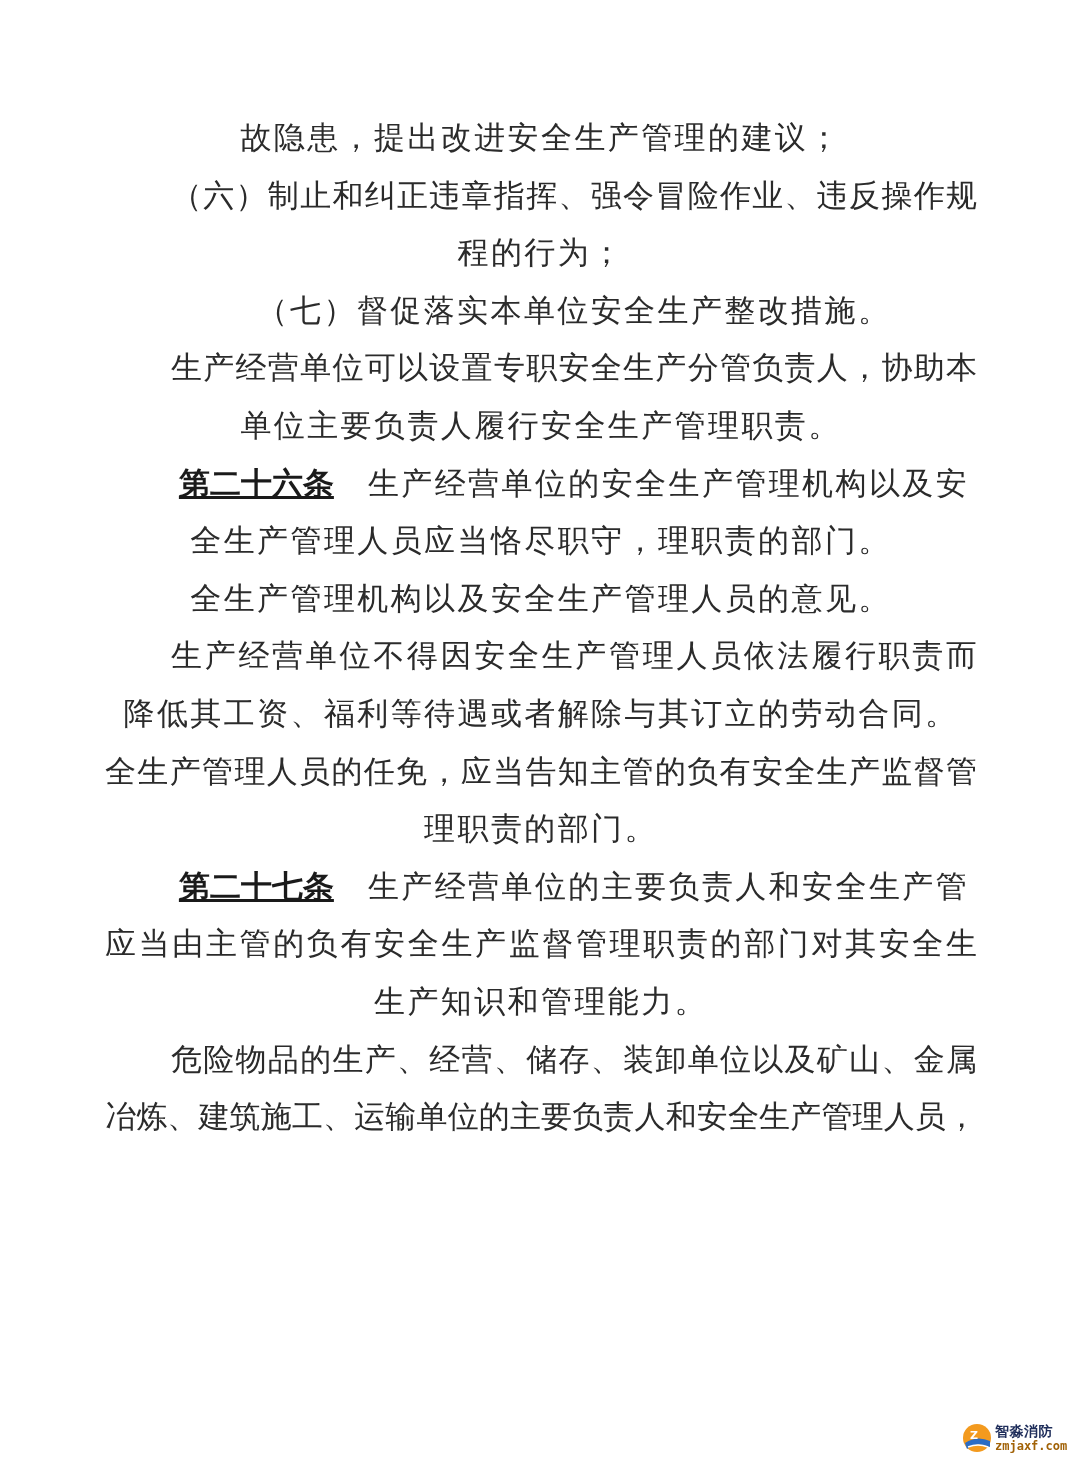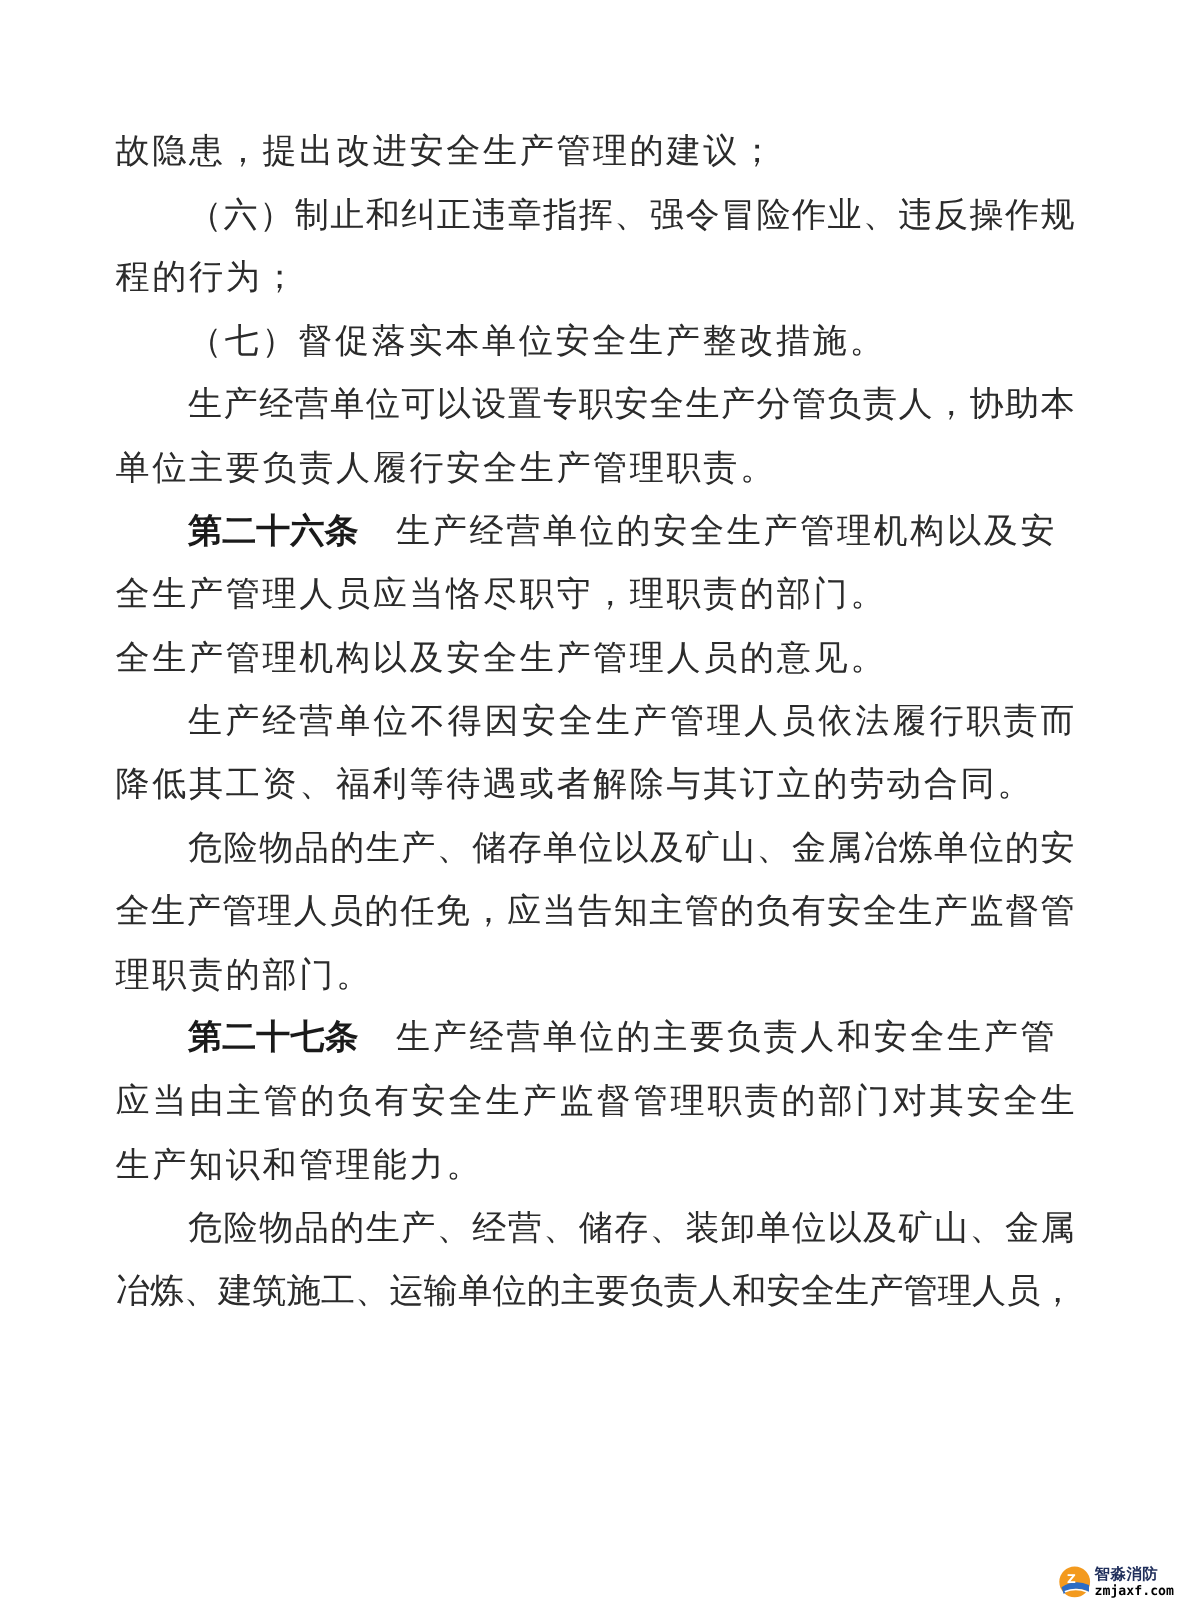--- a/index.html
+++ b/index.html
@@ -5,49 +5,49 @@
   html, body { margin: 0; padding: 0; }
   body {
     width: 1080px; height: 1462px; background: #ffffff; position: relative; overflow: hidden;
     font-family: "DejaVu Serif", "Liberation Serif", serif;
     color: #2b2b2b;
   }
   .page { position: absolute; left: 105px; top: 109px; width: 872px; }
   .line {
     height: 57.6px; line-height: 57.6px; font-size: 31px; white-space: nowrap;
     letter-spacing: 2.4px;
+    text-align: center;
   }
   .line.full { text-align: justify; text-align-last: justify; letter-spacing: 0; }
   .indent { padding-left: 66px; }
-  .article { font-family: "DejaVu Sans", "Liberation Sans", sans-serif; font-weight: bold; color: #1a1a1a; margin-right: 34px; letter-spacing: 0; }
+  .article { font-family: "DejaVu Sans", "Liberation Sans", sans-serif; font-weight: bold; color: #1a1a1a; margin-right: 34px; letter-spacing: 0; text-decoration: underline; }
   .watermark {
     position: absolute; left: 962px; top: 1418px; width: 112px; height: 40px;
     display: flex; align-items: center; gap: 3px;
   }
   .wm-logo { width: 30px; height: 30px; }
   .wm-text { display: flex; flex-direction: column; line-height: 1; }
   .wm-cn { font-family: "DejaVu Sans", sans-serif; font-size: 14px; color: #1e2d5a; font-weight: bold; letter-spacing: 0.5px; }
-  .wm-en { font-family: "DejaVu Sans Mono", monospace; font-size: 12px; color: #000000; margin-top: 2px; font-weight: bold; }
+  .wm-en { font-family: "DejaVu Sans Mono", monospace; font-size: 12px; color: #a16207; margin-top: 2px; font-weight: bold; }
 </style>
 </head>
 <body>
 
 <div class="page">
   <div class="line"><span>故隐患，提出改进安全生产管理的建议；</span></div>
   <div class="line full indent"><span>（六）制止和纠正违章指挥、强令冒险作业、违反操作规</span></div>
   <div class="line"><span>程的行为；</span></div>
   <div class="line indent"><span>（七）督促落实本单位安全生产整改措施。</span></div>
   <div class="line full indent"><span>生产经营单位可以设置专职安全生产分管负责人，协助本</span></div>
   <div class="line"><span>单位主要负责人履行安全生产管理职责。</span></div>
   <div class="line indent"><span class="article">第二十六条</span><span>生产经营单位的安全生产管理机构以及安</span></div>
   <div class="line"><span>全生产管理人员应当恪尽职守，理职责的部门。</span></div>
   <div class="line"><span>全生产管理机构以及安全生产管理人员的意见。</span></div>
   <div class="line full indent"><span>生产经营单位不得因安全生产管理人员依法履行职责而</span></div>
   <div class="line"><span>降低其工资、福利等待遇或者解除与其订立的劳动合同。</span></div>
-  <div class="line full indent"><span>危险物品的生产、储存单位以及矿山、金属冶炼单位的安</span></div>
   <div class="line full"><span>全生产管理人员的任免，应当告知主管的负有安全生产监督管</span></div>
   <div class="line"><span>理职责的部门。</span></div>
   <div class="line indent"><span class="article">第二十七条</span><span>生产经营单位的主要负责人和安全生产管</span></div>
   <div class="line full"><span>应当由主管的负有安全生产监督管理职责的部门对其安全生</span></div>
   <div class="line"><span>生产知识和管理能力。</span></div>
   <div class="line full indent"><span>危险物品的生产、经营、储存、装卸单位以及矿山、金属</span></div>
   <div class="line full"><span>冶炼、建筑施工、运输单位的主要负责人和安全生产管理人员，</span></div>
 </div>
 
 <div class="watermark">

